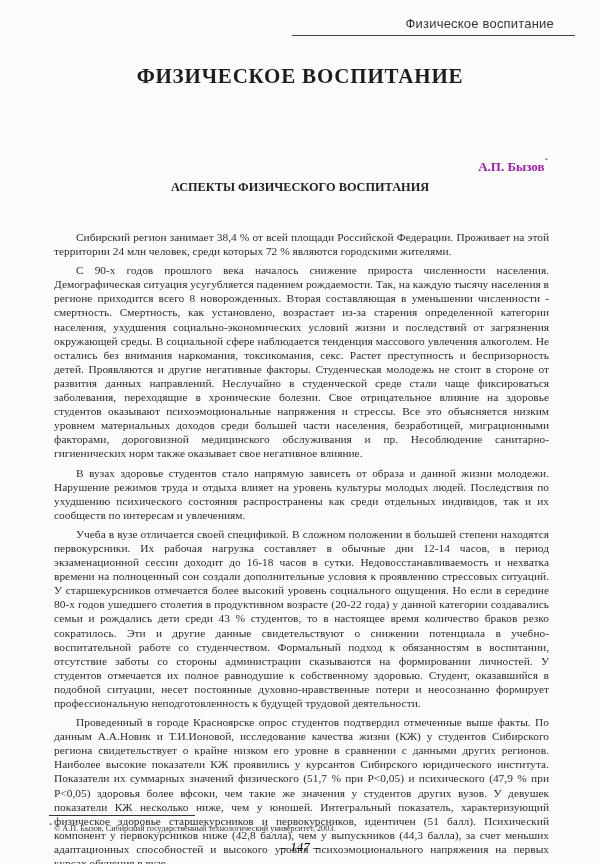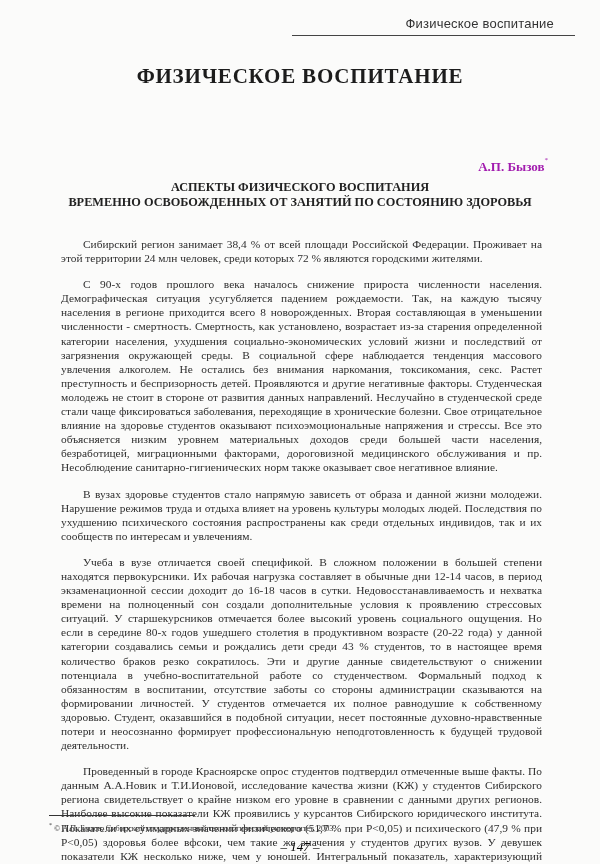--- a/index.html
+++ b/index.html
@@ -21,21 +21,21 @@
   }
   .author sup { font-size: 7px; font-weight: normal; position: relative; top: -4px; }
   .article-title {
     position: absolute; top: 180px; left: 0; width: 600px; text-align: center;
     font-weight: bold; font-size: 12.3px; line-height: 14.5px; color: #222;
   }
   .body-text {
     position: absolute; top: 225px; left: 49px; width: 505px;
     font-size: 11.4px; line-height: 14.1px; text-align: justify; color: #2e2e2e;
   }
-  .body-text p { margin: 12px; text-indent: 22px; }
+  .body-text p { margin: 5px; text-indent: 22px; }
   .fn-rule { position: absolute; top: 815px; left: 49px; width: 146px; height: 1px; background: #333; }
   .footnote {
     position: absolute; top: 822px; left: 49px; font-size: 8.2px; color: #333;
   }
   .footnote sup { font-size: 6px; }
   .page-number {
     position: absolute; top: 839px; left: 0; width: 600px; text-align: center;
     font-style: italic; font-size: 13px; color: #000000;
   }
 </style>
@@ -44,21 +44,20 @@
 
 <div class="running-head">Физическое воспитание</div>
 <div class="head-rule"></div>
 
 <div class="section-title">ФИЗИЧЕСКОЕ ВОСПИТАНИЕ</div>
 
 <div class="author"><span>А.П. Бызов</span><sup>*</sup></div>
 
 <div class="article-title">
   <div>АСПЕКТЫ ФИЗИЧЕСКОГО ВОСПИТАНИЯ</div>
-  <div>ВРЕМЕННО ОСВОБОЖДЕННЫХ ОТ ЗАНЯТИЙ ПО СОСТОЯНИЮ ЗДОРОВЬЯ</div>
 </div>
 
 <div class="body-text">
   <p>Сибирский регион занимает 38,4 % от всей площади Российской Федерации. Проживает на этой территории 24 млн человек, среди которых 72 % являются городскими жителями.</p>
   <p>С 90-х годов прошлого века началось снижение прироста численности населения. Демографическая ситуация усугубляется падением рождаемости. Так, на каждую тысячу населения в регионе приходится всего 8 новорожденных. Вторая составляющая в уменьшении численности - смертность. Смертность, как установлено, возрастает из-за старения определенной категории населения, ухудшения социально-экономических условий жизни и последствий от загрязнения окружающей среды. В социальной сфере наблюдается тенденция массового увлечения алкоголем. Не остались без внимания наркомания, токсикомания, секс. Растет преступность и беспризорность детей. Проявляются и другие негативные факторы. Студенческая молодежь не стоит в стороне от развития данных направлений. Неслучайно в студенческой среде стали чаще фиксироваться заболевания, переходящие в хронические болезни. Свое отрицательное влияние на здоровье студентов оказывают психоэмоциональные напряжения и стрессы. Все это объясняется низким уровнем материальных доходов среди большей части населения, безработицей, миграционными факторами, дороговизной медицинского обслуживания и пр. Несоблюдение санитарно-гигиенических норм также оказывает свое негативное влияние.</p>
   <p>В вузах здоровье студентов стало напрямую зависеть от образа и данной жизни молодежи. Нарушение режимов труда и отдыха влияет на уровень культуры молодых людей. Последствия по ухудшению психического состояния распространены как среди отдельных индивидов, так и их сообществ по интересам и увлечениям.</p>
   <p>Учеба в вузе отличается своей спецификой. В сложном положении в большей степени находятся первокурсники. Их рабочая нагрузка составляет в обычные дни 12-14 часов, в период экзаменационной сессии доходит до 16-18 часов в сутки. Недовосстанавливаемость и нехватка времени на полноценный сон создали дополнительные условия к проявлению стрессовых ситуаций. У старшекурсников отмечается более высокий уровень социального ощущения. Но если в середине 80-х годов ушедшего столетия в продуктивном возрасте (20-22 года) у данной категории создавались семьи и рождались дети среди 43 % студентов, то в настоящее время количество браков резко сократилось. Эти и другие данные свидетельствуют о снижении потенциала в учебно-воспитательной работе со студенчеством. Формальный подход к обязанностям в воспитании, отсутствие заботы со стороны администрации сказываются на формировании личностей. У студентов отмечается их полное равнодушие к собственному здоровью. Студент, оказавшийся в подобной ситуации, несет постоянные духовно-нравственные потери и неосознанно формирует профессиональную неподготовленность к будущей трудовой деятельности.</p>
   <p>Проведенный в городе Красноярске опрос студентов подтвердил отмеченные выше факты. По данным А.А.Новик и Т.И.Ионовой, исследование качества жизни (КЖ) у студентов Сибирского региона свидетельствует о крайне низком его уровне в сравнении с данными других регионов. Наиболее высокие показатели КЖ проявились у курсантов Сибирского юридического института. Показатели их суммарных значений физического (51,7 % при P&lt;0,05) и психического (47,9 % при P&lt;0,05) здоровья более вфсоки, чем такие же значения у студентов других вузов. У девушек показатели КЖ несколько ниже, чем у юношей. Интегральный показатель, характеризующий физическое здоровье старшекурсников и первокурсников, идентичен (51 балл). Психический компонент у первокурсников ниже (42,8 балла), чем у выпускников (44,3 балла), за счет меньших адаптационных способностей и высокого уровня психоэмоционального напряжения на первых курсах обучения в вузе.</p>
   <p>Комплекс мероприятий по оптимизации здоровья студентов неслучайно включает ряд специально разработанных программ и связанных с ними мероприятий (табл. 1). Учет особенностей физиологического созревания организма, социального становления личности, специфика учебы в вузе и другие определяющие факторы позволили разработать коррективные и адекватно-оздоровительные технологии для укрепления и ста-</p>
 </div>

